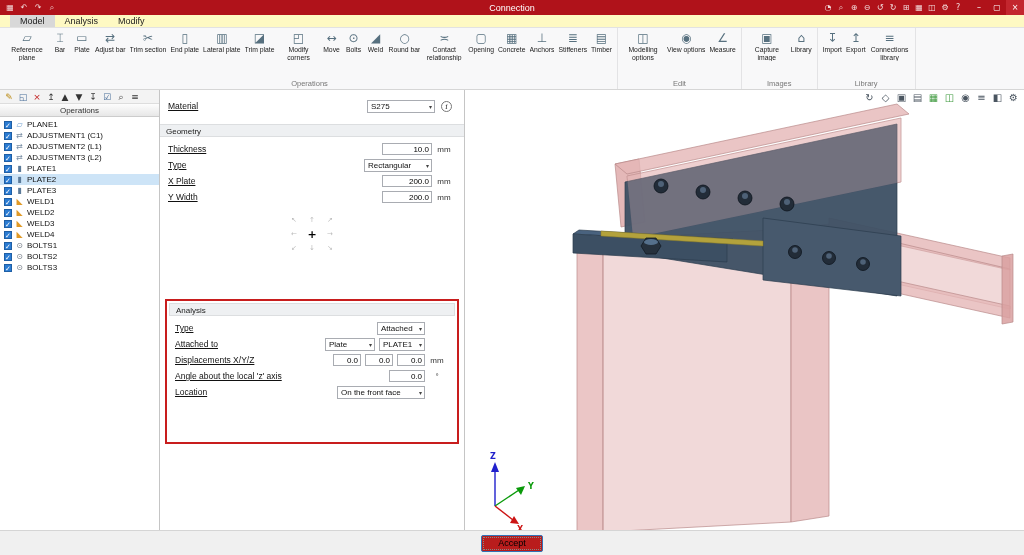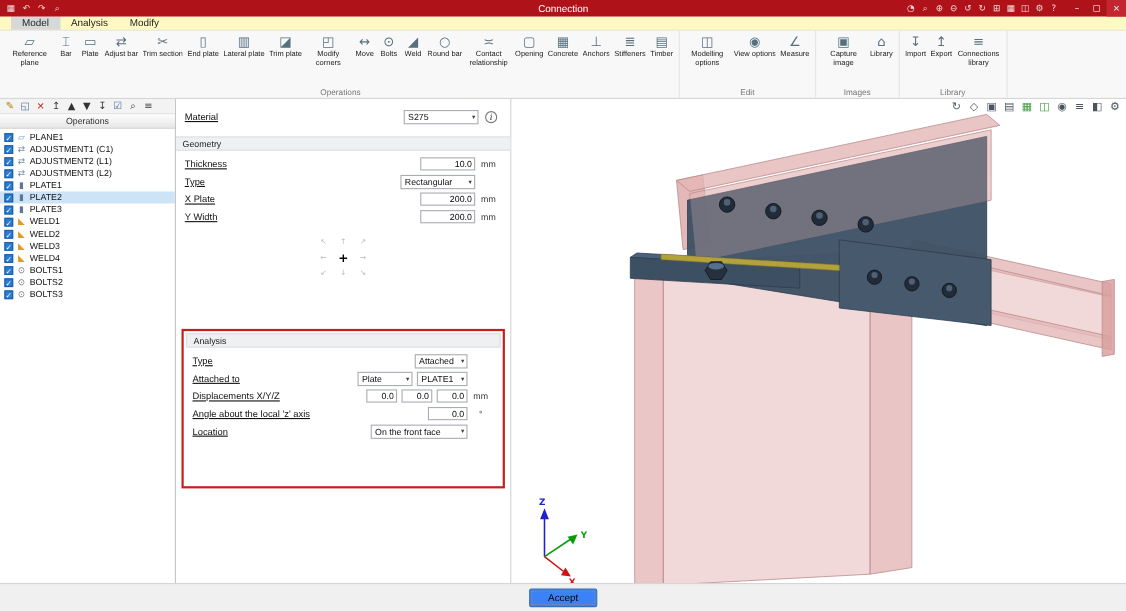--- a/index.html
+++ b/index.html
@@ -63,21 +63,21 @@
   .acell.center { color:#000; font-weight:bold; font-size:11px; }
 
   
   .viewport { flex:1; position:relative; background:#fff; }
   .vtoolbar { position:absolute; top:1px; right:4px; display:flex; gap:3px; z-index:2; }
   .v-icon { width:13px; height:13px; line-height:13px; text-align:center; font-size:10px; cursor:pointer; }
   .scene { position:absolute; inset:0; width:100%; height:100%; }
 
   
   .footer { height:25px; background:#f0f0f0; border-top:1px solid #d5d5d5; display:flex; align-items:center; justify-content:center; }
-  .accept { height:17px; padding:0 16px; background:#3b82f6; border:1px solid #3273b8; border-radius:2px; font-size:9px; font-family:inherit; color:#000; outline:1px dotted #888; outline-offset:-3px; cursor:pointer; }
+  .accept { height:17px; padding:0 16px; background:#b91c1c; border:1px solid #3273b8; border-radius:2px; font-size:9px; font-family:inherit; color:#000; outline:1px dotted #888; outline-offset:-3px; cursor:pointer; }
 </style>
 </head>
 <body>
 
 <div class="titlebar">
   <div class="tb-left">
       <span class="tb-icon glyph">▦</span>
       <span class="tb-icon glyph">↶</span>
       <span class="tb-icon glyph">↷</span>
       <span class="tb-icon glyph">⌕</span>

